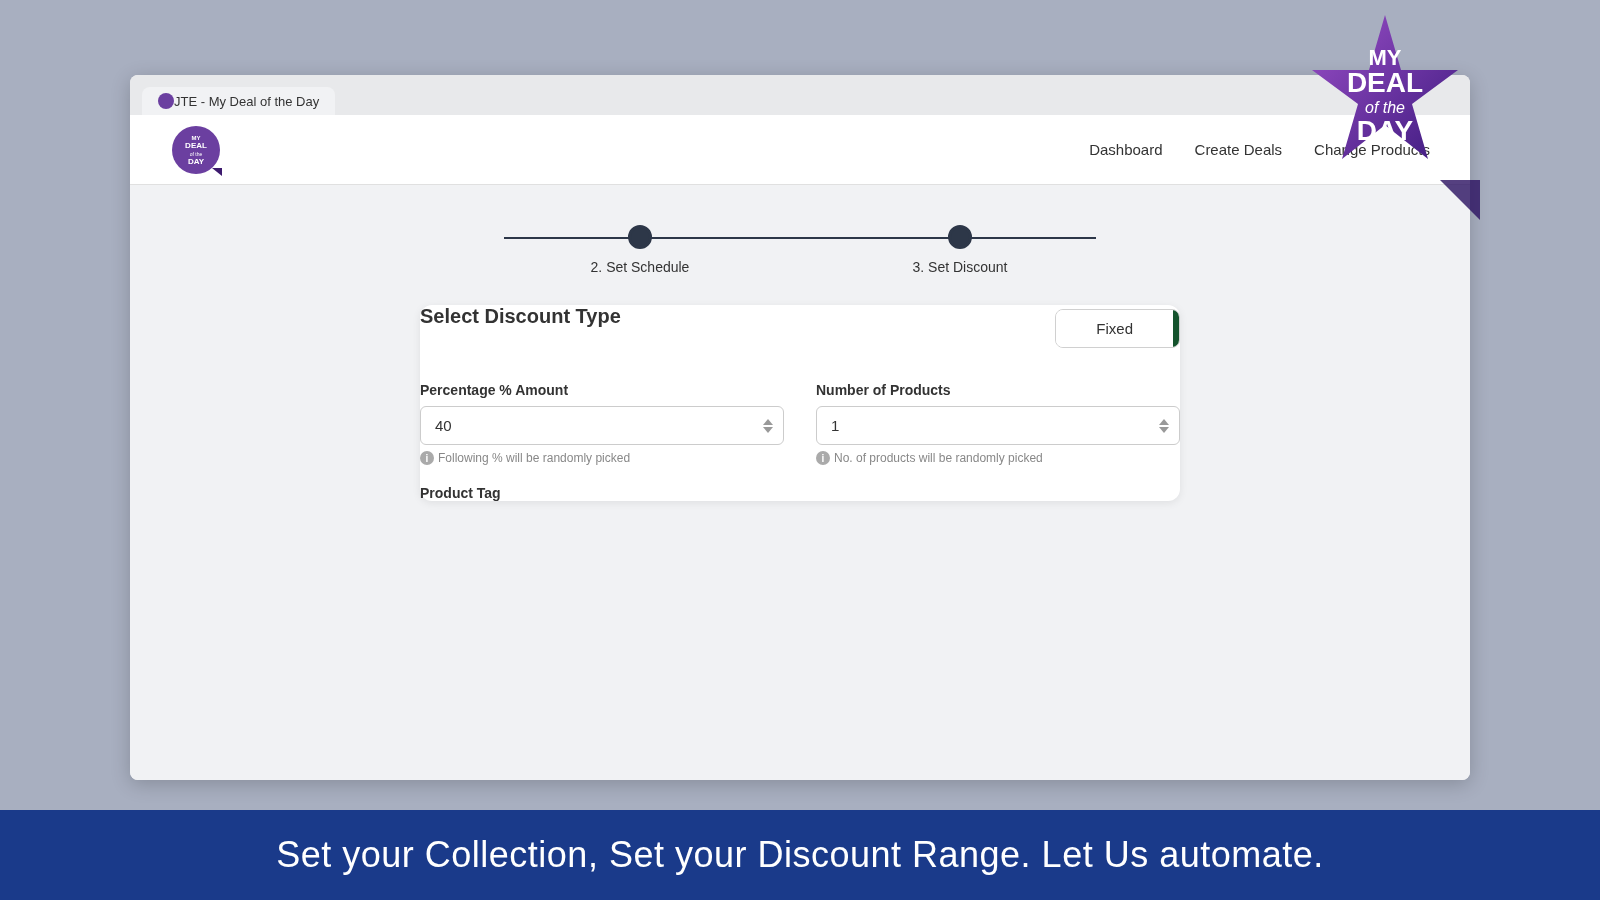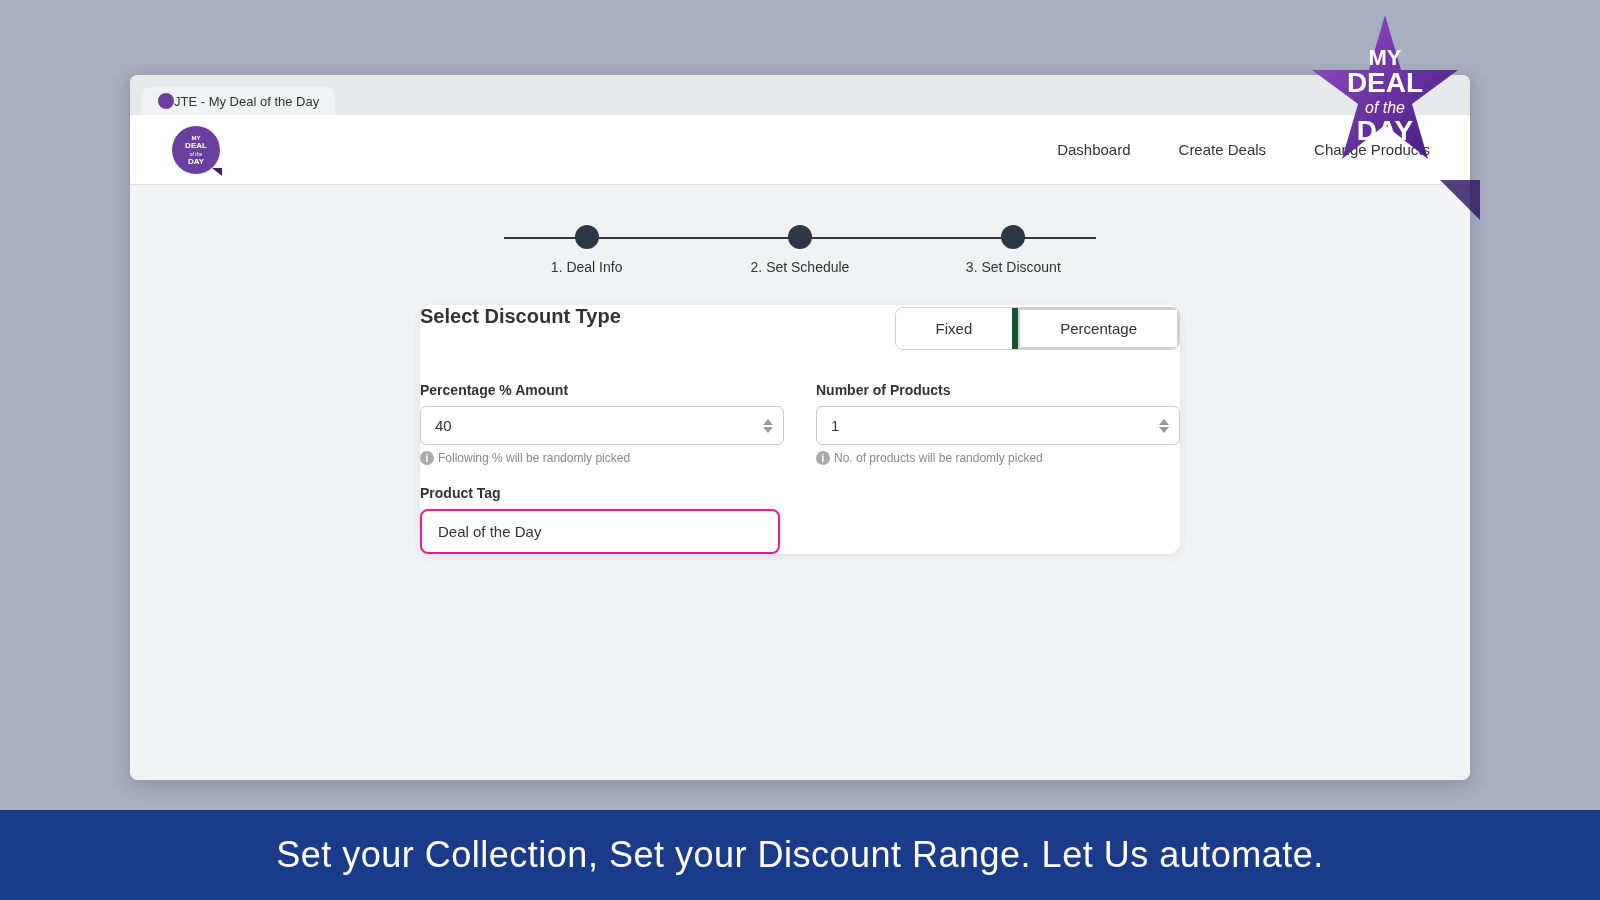--- a/index.html
+++ b/index.html
@@ -67,21 +67,21 @@
       align-items: center;
       justify-content: space-between;
       height: 70px;
     }
     .logo-area {
       display: flex;
       align-items: center;
     }
     .nav-links {
       display: flex;
-      gap: 48px;
+      gap: 32px;
       align-items: center;
     }
     .nav-link {
       font-size: 15px;
       color: #333;
       cursor: pointer;
       text-decoration: none;
     }
 
     
@@ -363,40 +363,35 @@
         <a class="nav-link">Create Deals</a>
         <a class="nav-link">Change Products</a>
       </div>
     </div>
 
     <div class="step-progress">
       <div class="step-track">
         <div class="step-line"></div>
         <div class="step-item">
           <div class="step-dot"></div>
-          <span class="step-label">1. Deal Info</span>
-        </div>
-        <div class="step-item">
-          <div class="step-dot"></div>
           <span class="step-label">2. Set Schedule</span>
         </div>
         <div class="step-item">
           <div class="step-dot"></div>
           <span class="step-label">3. Set Discount</span>
         </div>
       </div>
     </div>
 
     <div class="form-card">
 
       <div class="discount-type-row">
         <span class="section-title">Select Discount Type</span>
         <div class="toggle-group">
           <button class="toggle-btn">Fixed</button>
-          <button class="toggle-btn active">Percentage</button>
         </div>
       </div>
 
       <div class="fields-row">
 
         <div class="field-group">
           <label class="field-label">Percentage % Amount</label>
           <div class="number-input-wrap">
             <input type="number" value="40" style="width: calc(100% - 20px);">
             <div class="spinner-arrows">
@@ -421,21 +416,20 @@
           </div>
           <div class="field-hint">
             <span class="hint-icon">i</span>
             <span>No. of products will be randomly picked</span>
           </div>
         </div>
       </div>
 
       <div class="product-tag-section">
         <label class="field-label">Product Tag</label>
-        <input type="text" class="product-tag-input" value="Deal of the Day" style="">
       </div>
 
 
     </div>
   </div>
 </div>
 
 <div class="star-badge-container">
   <svg width="190" height="210" viewBox="0 0 190 210">
 

